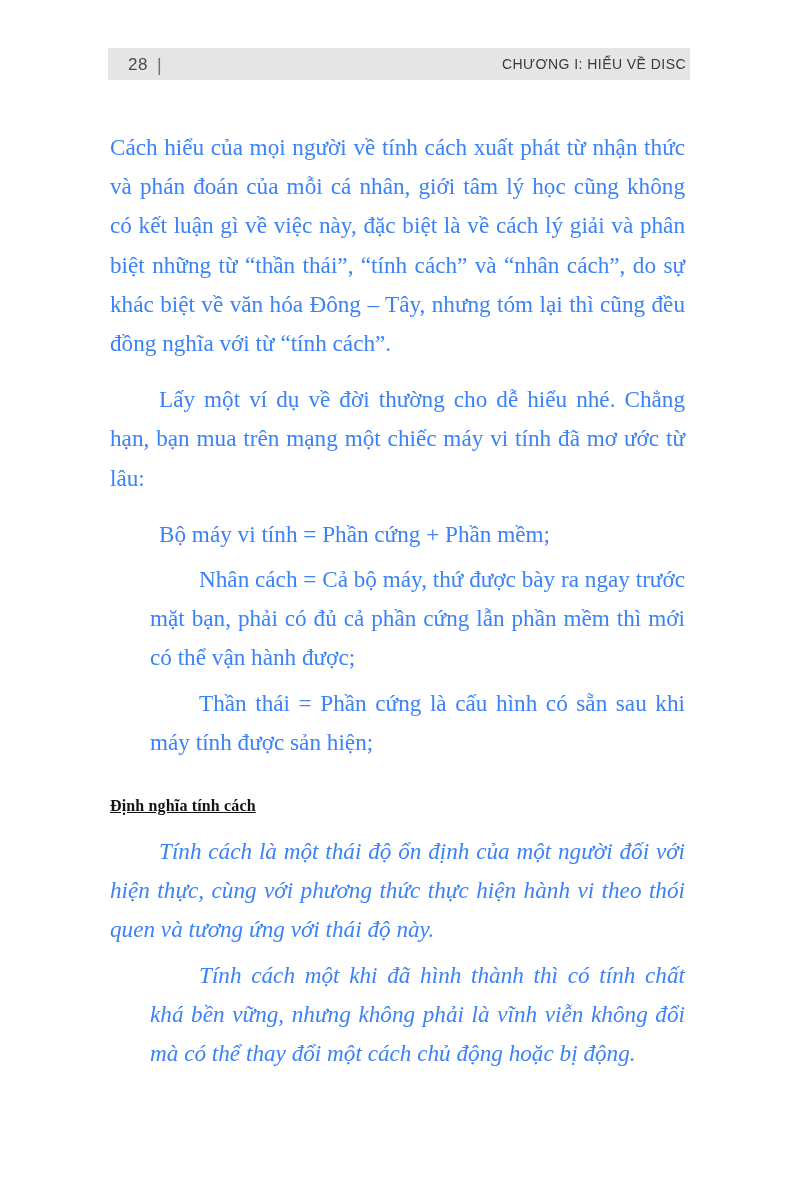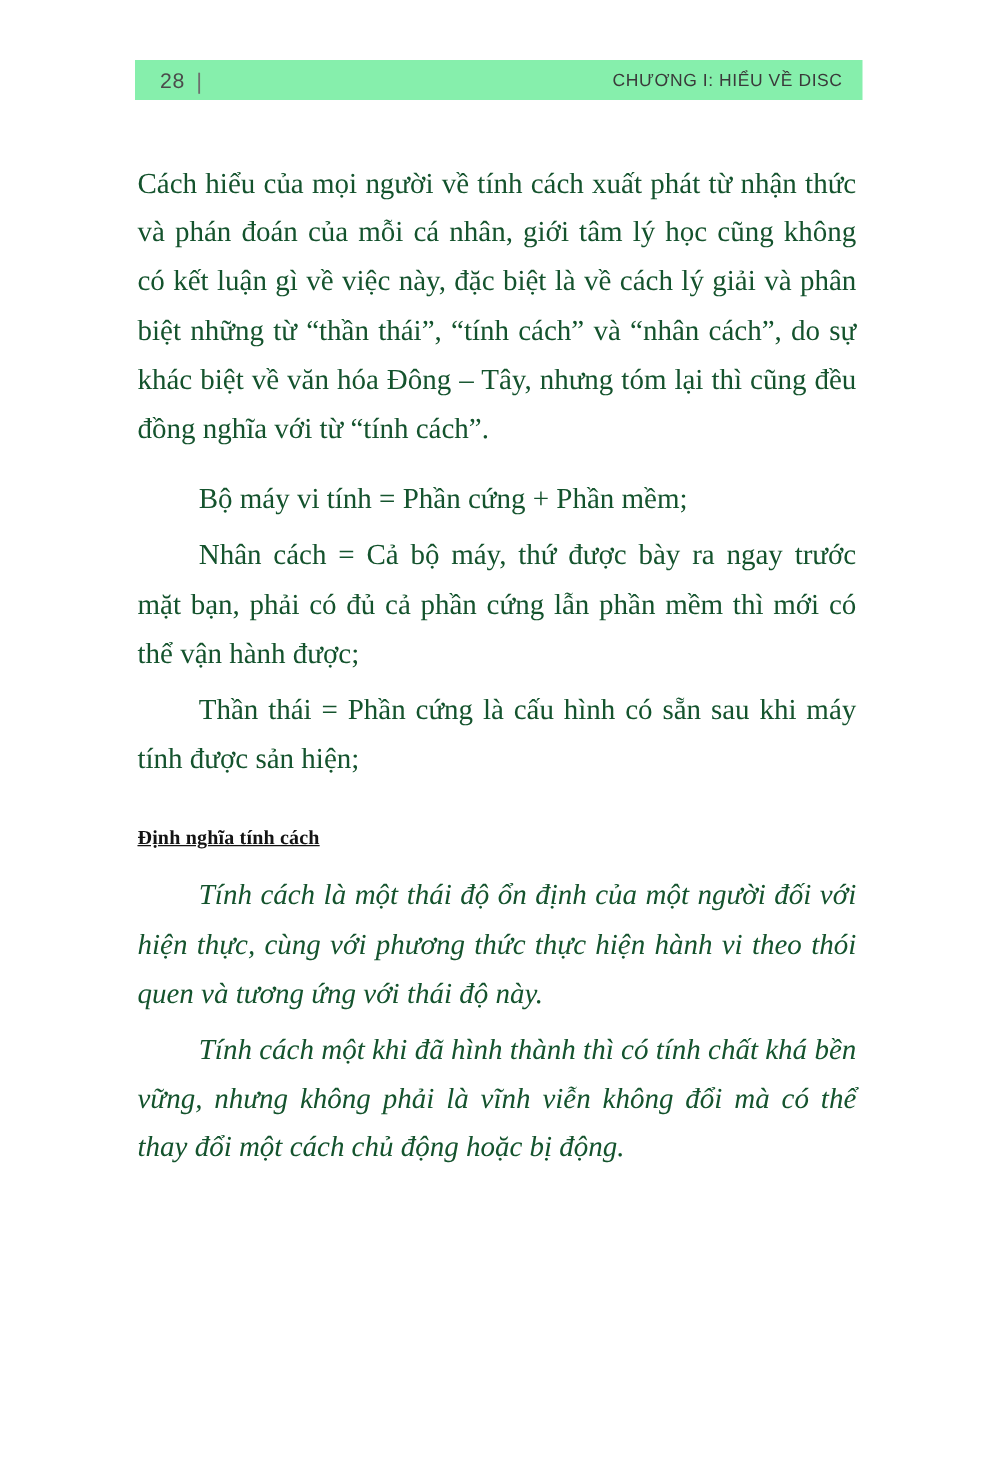--- a/index.html
+++ b/index.html
@@ -25,26 +25,26 @@
     background: #ffffff;
   }
 
   
   .header-band {
     position: absolute;
     left: 108px;
     top: 48px;
     width: 582px;
     height: 32px;
-    background: #86efac;
+    background: #e5e5e5;
     display: flex;
     align-items: center;
     justify-content: space-between;
     box-sizing: border-box;
-    padding: 0 16px 0 20px;
+    padding: 0 4px 0 20px;
   }
   .header-left {
     display: flex;
     align-items: baseline;
     gap: 9px;
   }
   .page-number {
     font-family: "Liberation Sans", "DejaVu Sans", sans-serif;
     font-size: 17px;
     color: #4b4b4b;
@@ -75,34 +75,35 @@
     top: 128px;
     width: 575px;
   }
 
   p.body-text {
     margin: 0;
     font-size: 23.2px;
     line-height: 39.2px;
     text-align: justify;
     text-justify: inter-word;
-    color: #14532d;
+    color: #3b82f6;
     -webkit-font-smoothing: antialiased;
   }
   p.body-text.indented {
     text-indent: 49px;
   }
   p.body-text.italic {
     font-style: italic;
   }
   p.gap-before {
     margin-top: 17px;
   }
   p.gap-before-sm {
     margin-top: 6px;
+    margin-left: 40px;
   }
 
   h2.section-heading {
     margin: 0;
     font-size: 16px;
     line-height: 34px;
     font-weight: bold;
     color: #131313;
     letter-spacing: 0.15px;
     text-decoration: underline;
@@ -122,20 +123,21 @@
       <span class="page-number">28</span>
       <span class="header-divider">|</span>
     </div>
     <span class="chapter-title">CHƯƠNG I: HIỂU VỀ DISC</span>
   </div>
 
   <div class="content">
 
     <p class="body-text">Cách hiểu của mọi người về tính cách xuất phát từ nhận thức và phán đoán của mỗi cá nhân, giới tâm lý học cũng không có kết luận gì về việc này, đặc biệt là về cách lý giải và phân biệt những từ “thần thái”, “tính cách” và “nhân cách”, do sự khác biệt về văn hóa Đông – Tây, nhưng tóm lại thì cũng đều đồng nghĩa với từ “tính cách”.</p>
 
+    <p class="body-text indented gap-before">Lấy một ví dụ về đời thường cho dễ hiểu nhé. Chẳng hạn, bạn mua trên mạng một chiếc máy vi tính đã mơ ước từ lâu:</p>
 
     <p class="body-text indented gap-before">Bộ máy vi tính = Phần cứng + Phần mềm;</p>
 
     <p class="body-text indented gap-before-sm">Nhân cách = Cả bộ máy, thứ được bày ra ngay trước mặt bạn, phải có đủ cả phần cứng lẫn phần mềm thì mới có thể vận hành được;</p>
 
     <p class="body-text indented gap-before-sm">Thần thái = Phần cứng là cấu hình có sẵn sau khi máy tính được sản hiện;</p>
 
 
     <h2 class="section-heading heading-gap">Định nghĩa tính cách</h2>
 

